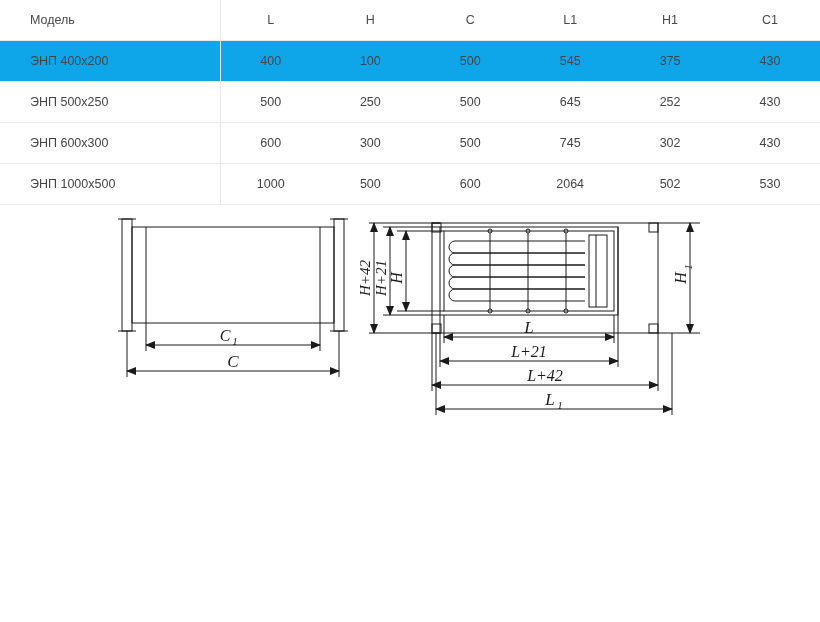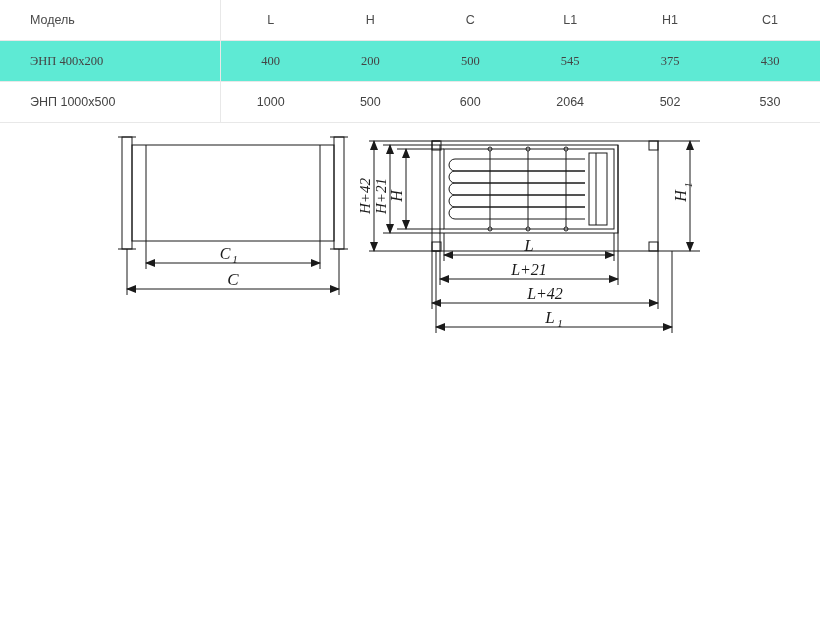--- a/index.html
+++ b/index.html
@@ -39,22 +39,21 @@
     vertical-align: middle;
     border-bottom: 1px solid #e8e8e8;
   }
   table.spec th.model, table.spec td.model {
     text-align: left;
     padding-left: 30px;
     border-right: 1px solid #e8e8e8;
     width: 190px;
   }
   table.spec tr.alt td {
-    background: #5eead4;
-    font-family: Liberation Serif, serif;
+    background: #0ea5e9;
   }
   table.spec thead th {
     background: #ffffff;
     border-bottom: 1px solid #e8e8e8;
   }
   table.spec td {
     color: #444444;
   }
 
   
@@ -86,24 +85,42 @@
         <th>C</th>
         <th>L1</th>
         <th>H1</th>
         <th>C1</th>
       </tr>
     </thead>
     <tbody>
       <tr class="alt">
         <td class="model">ЭНП 400x200</td>
         <td>400</td>
-        <td>200</td>
+        <td>100</td>
         <td>500</td>
         <td>545</td>
         <td>375</td>
+        <td>430</td>
+      </tr>
+      <tr>
+        <td class="model">ЭНП 500x250</td>
+        <td>500</td>
+        <td>250</td>
+        <td>500</td>
+        <td>645</td>
+        <td>252</td>
+        <td>430</td>
+      </tr>
+      <tr>
+        <td class="model">ЭНП 600x300</td>
+        <td>600</td>
+        <td>300</td>
+        <td>500</td>
+        <td>745</td>
+        <td>302</td>
         <td>430</td>
       </tr>
       <tr>
         <td class="model">ЭНП 1000x500</td>
         <td>1000</td>
         <td>500</td>
         <td>600</td>
         <td>2064</td>
         <td>502</td>
         <td>530</td>

